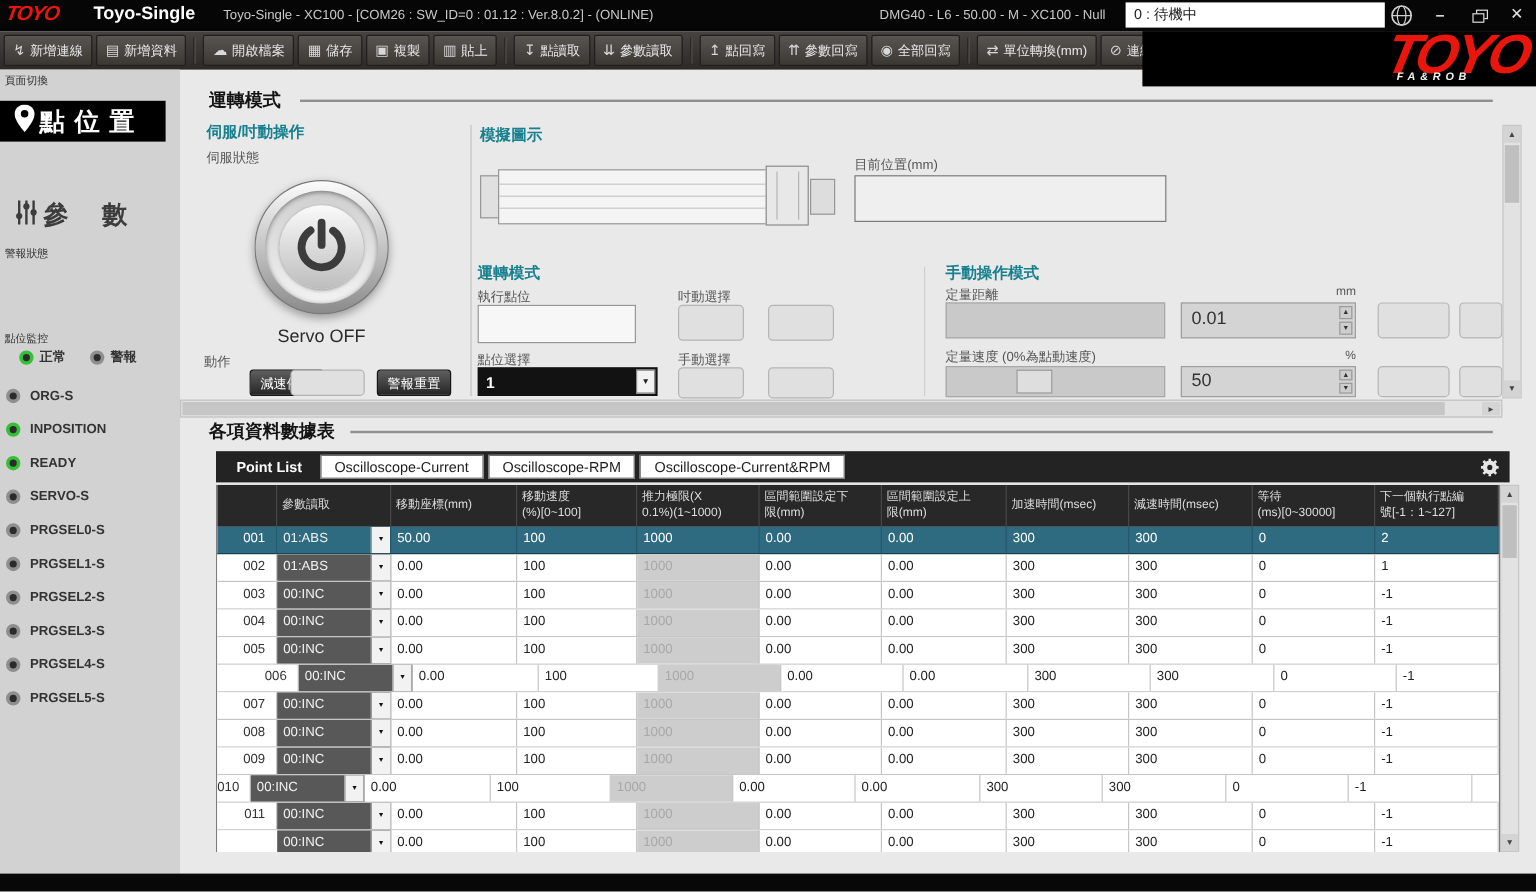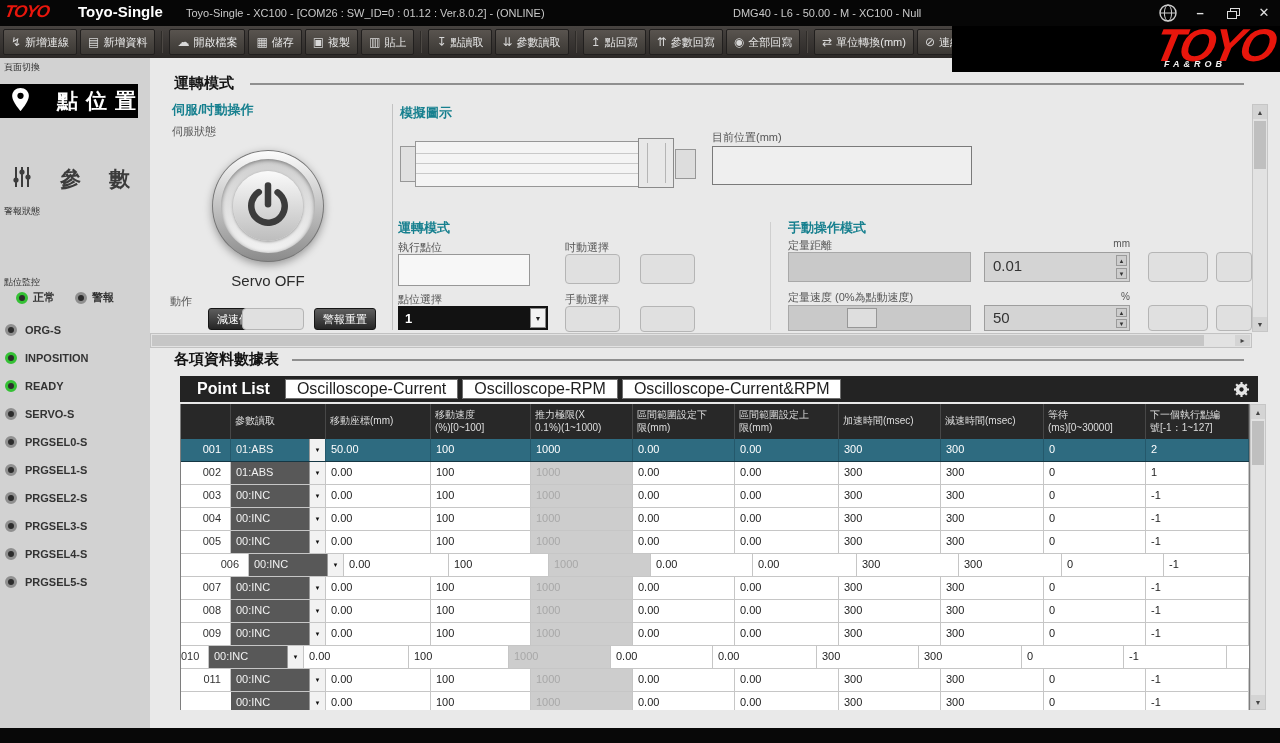--- a/index.html
+++ b/index.html
@@ -39,21 +39,21 @@
   #brand{position:absolute;left:952px;top:26px;width:328px;height:46px;background:#000;overflow:hidden;z-index:5;}
   .brand-logo{position:absolute;left:204px;top:-8px;font-style:italic;font-weight:900;font-size:46px;
               color:#e8160c;letter-spacing:-3px;transform:skewX(-12deg);white-space:nowrap;}
   .brand-sub{position:absolute;left:212px;top:33px;color:#f0f0f0;font-style:italic;font-weight:bold;
              font-size:9px;letter-spacing:4px;white-space:nowrap;}
 
   
   #sidebar{position:absolute;left:0;top:58px;width:150px;height:670px;background:#d2d2d2;}
   .side-mini{position:absolute;left:4px;font-size:9px;color:#2e2e2e;}
   .nav{position:absolute;left:0;width:138px;height:34px;display:flex;align-items:center;
-       padding-left:12px;box-sizing:border-box;gap:28px;}
+       padding-left:12px;box-sizing:border-box;gap:4px;}
   .nav.active{background:#000;}
   .nav-lb{font-size:21px;font-weight:bold;color:#3c3c3c;white-space:nowrap;}
   .nav.active .nav-lb{color:#fff;letter-spacing:8px;}
   .nav-lb.sp{letter-spacing:28px;}
   #alarmbox{position:absolute;left:0;top:222px;width:137px;height:42px;background:#e21d12;
             border-top:2px solid #8d0f08;border-bottom:2px solid #8d0f08;display:flex;align-items:center;
             justify-content:center;color:#fff;font-weight:bold;font-size:14px;}
   #legend{position:absolute;left:16px;top:290px;display:flex;gap:20px;align-items:center;}
   .lg-item{display:flex;align-items:center;gap:5px;}
   .lg-lb{font-size:11px;font-weight:bold;color:#333;}
@@ -118,21 +118,21 @@
   .harrow{position:absolute;right:1px;top:1px;width:15px;height:11px;background:#d4d4d4;display:flex;align-items:center;
           justify-content:center;font-size:8px;color:#444;}
   .vscroll{position:absolute;width:16px;background:#e2e2e2;border:1px solid #c6c6c6;box-sizing:border-box;}
   .vs-btn{position:absolute;left:0;width:14px;height:14px;background:#d4d4d4;display:flex;align-items:center;
           justify-content:center;font-size:7px;color:#444;}
   .vs-thumb{position:absolute;left:1px;width:12px;background:#bfbfbf;}
 
   
   #tabs{position:absolute;left:180px;top:376px;width:1078px;height:26px;background:#232323;display:flex;
         align-items:center;gap:4px;padding-left:6px;box-sizing:border-box;}
-  .tab{height:20px;padding:0 11px;display:flex;align-items:center;font-size:16px;box-sizing:border-box;white-space:nowrap;}
+  .tab{height:20px;padding:0 11px;display:flex;align-items:center;font-size:12px;box-sizing:border-box;white-space:nowrap;}
   .tab.active{color:#fff;font-weight:bold;background:#232323;}
   .tab.inactive{background:#fff;color:#1e1e1e;border:1px solid #6e6e6e;}
   .gear{position:absolute;right:9px;top:6px;}
 
   #tbl{position:absolute;left:180px;top:404px;width:1068px;height:306px;overflow:hidden;background:#fff;
        border-left:1px solid #7e7e7e;border-right:1px solid #7e7e7e;}
   #thead{display:flex;height:35px;background:#282828;}
   .hcell{box-sizing:border-box;border-right:1px solid #474747;color:#dedede;font-size:10px;line-height:1.25;
          padding:2px 4px;white-space:pre-line;display:flex;align-items:center;flex:none;}
   .trow{display:flex;height:23px;background:#fff;border-bottom:1px solid #c6c6c6;box-sizing:border-box;}
@@ -153,20 +153,21 @@
 </head>
 <body>
 
 <div id="app">
 
   <div id="titlebar">
     <div class="tb-logo">TOYO</div>
     <div class="tb-app">Toyo-Single</div>
     <div class="tb-title">Toyo-Single - XC100 - [COM26 : SW_ID=0 : 01.12 : Ver.8.0.2] - (ONLINE)</div>
     <div class="tb-dev">DMG40 - L6 - 50.00 - M - XC100 - Null</div>
+    <div class="tb-status">0 : 待機中</div>
     <div class="tb-globe">
       <svg width="20" height="20" viewBox="0 0 20 20">
         <circle cx="10" cy="10" r="8" fill="none" stroke="#cfcfcf" stroke-width="1.4"></circle>
         <ellipse cx="10" cy="10" rx="3.6" ry="8" fill="none" stroke="#cfcfcf" stroke-width="1"></ellipse>
         <line x1="2" y1="10" x2="18" y2="10" stroke="#cfcfcf" stroke-width="1"></line>
       </svg>
     </div>
     <div class="winbtn tb-min">–</div>
     <div class="winbtn tb-restore">
       <span class="rest-sq">

